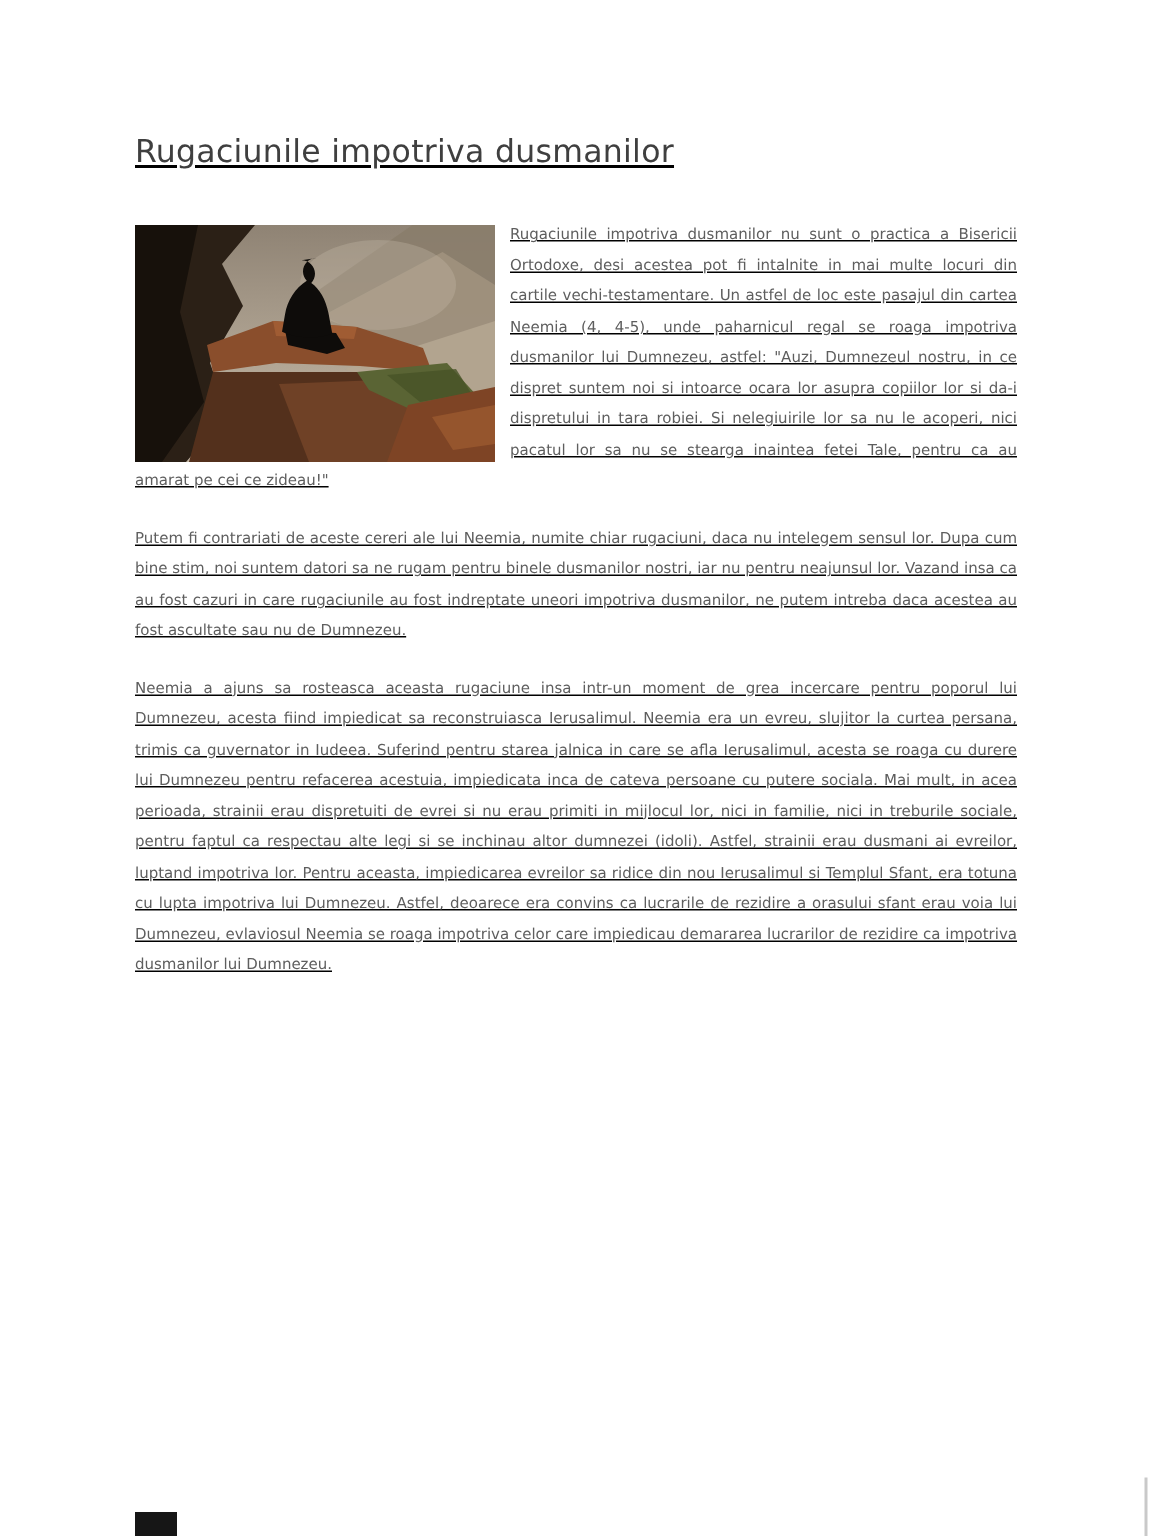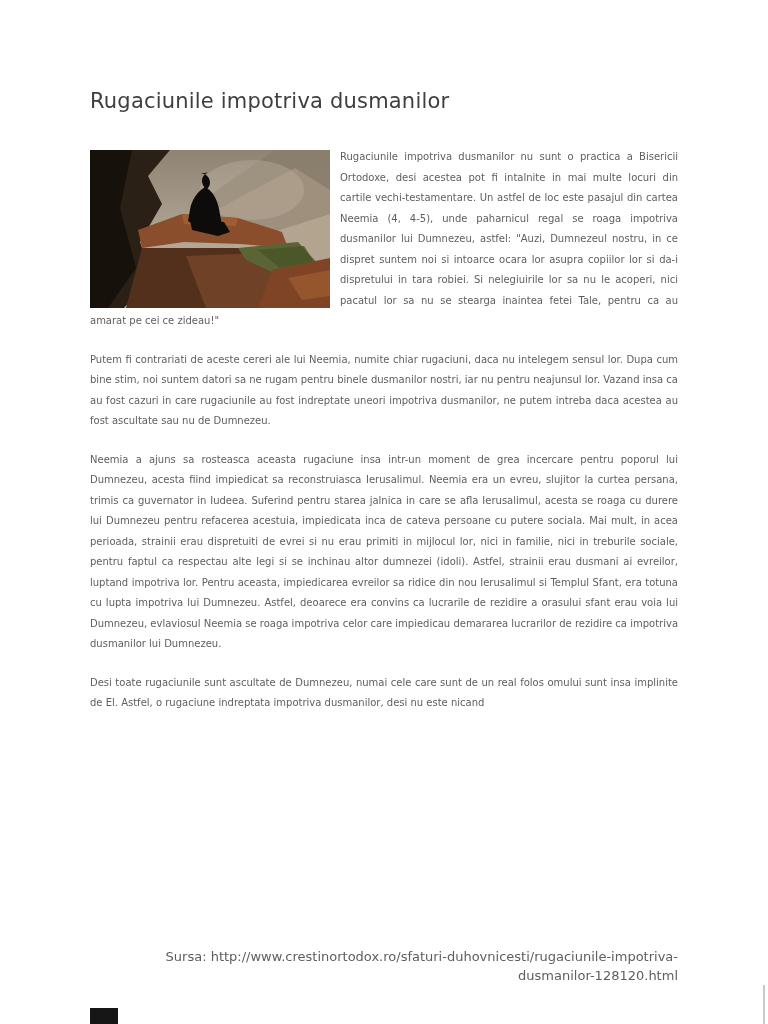--- a/index.html
+++ b/index.html
@@ -11,20 +11,21 @@
     font-family: "DejaVu Sans", "Liberation Sans", sans-serif;
   }
   .page {
     position: relative;
     width: 768px;
     height: 1024px;
     background: #ffffff;
   }
   .content {
     padding: 88px 90px 0 90px;
+    text-decoration: underline;
   }
   .doc-title {
     font-size: 21px;
     line-height: 1.25;
     font-weight: 400;
     color: #3f3f3f;
     letter-spacing: 0.2px;
     margin: 0 0 33px 0;
   }
   .photo {
@@ -103,24 +104,19 @@
         <path d="M182,120 L240,108 L240,158 L168,158 Z" fill="#7e4425"></path>
         <path d="M198,128 L240,120 L240,146 L212,150 Z" fill="#95552d"></path>
         <path d="M100,70 l34,2 l6,10 l-12,4 l-26,-6 z" fill="#0e0c0a"></path>
         <path d="M121,22 c-5,0 -9,4 -9,9 c0,2.4 1,4.6 2.5,6.2 c-7.5,4.8 -13,13 -14.5,22.5 l-2,11.5 c9,4.6 25,5 33.5,1.2 l-2.5,-13.5 c-1.8,-9.5 -6,-16.5 -11.5,-20.3 c1.5,-1.6 2.5,-3.8 2.5,-6.1 c0,-5 -4,-9 -9,-9 z" fill="#0e0c0a"></path>
       </svg>
     </div>
 
     <p class="para">Rugaciunile impotriva dusmanilor nu sunt o practica a Bisericii Ortodoxe, desi acestea pot fi intalnite in mai multe locuri din cartile vechi-testamentare. Un astfel de loc este pasajul din cartea Neemia (4, 4-5), unde paharnicul regal se roaga impotriva dusmanilor lui Dumnezeu, astfel: "Auzi, Dumnezeul nostru, in ce dispret suntem noi si intoarce ocara lor asupra copiilor lor si da-i dispretului in tara robiei. Si nelegiuirile lor sa nu le acoperi, nici pacatul lor sa nu se stearga inaintea fetei Tale, pentru ca au amarat pe cei ce zideau!"</p>
     <p class="para">Putem fi contrariati de aceste cereri ale lui Neemia, numite chiar rugaciuni, daca nu intelegem sensul lor. Dupa cum bine stim, noi suntem datori sa ne rugam pentru binele dusmanilor nostri, iar nu pentru neajunsul lor. Vazand insa ca au fost cazuri in care rugaciunile au fost indreptate uneori impotriva dusmanilor, ne putem intreba daca acestea au fost ascultate sau nu de Dumnezeu.</p>
     <p class="para">Neemia a ajuns sa rosteasca aceasta rugaciune insa intr-un moment de grea incercare pentru poporul lui Dumnezeu, acesta fiind impiedicat sa reconstruiasca Ierusalimul. Neemia era un evreu, slujitor la curtea persana, trimis ca guvernator in Iudeea. Suferind pentru starea jalnica in care se afla Ierusalimul, acesta se roaga cu durere lui Dumnezeu pentru refacerea acestuia, impiedicata inca de cateva persoane cu putere sociala. Mai mult, in acea perioada, strainii erau dispretuiti de evrei si nu erau primiti in mijlocul lor, nici in familie, nici in treburile sociale, pentru faptul ca respectau alte legi si se inchinau altor dumnezei (idoli). Astfel, strainii erau dusmani ai evreilor, luptand impotriva lor. Pentru aceasta, impiedicarea evreilor sa ridice din nou Ierusalimul si Templul Sfant, era totuna cu lupta impotriva lui Dumnezeu. Astfel, deoarece era convins ca lucrarile de rezidire a orasului sfant erau voia lui Dumnezeu, evlaviosul Neemia se roaga impotriva celor care impiedicau demararea lucrarilor de rezidire ca impotriva dusmanilor lui Dumnezeu.</p>
-    <p class="para">Desi toate rugaciunile sunt ascultate de Dumnezeu, numai cele care sunt de un real folos omului sunt insa implinite de El. Astfel, o rugaciune indreptata impotriva dusmanilor, desi nu este nicand</p>
 
   </div>
 
-  <div class="source">
-    <span>Sursa: http://www.crestinortodox.ro/sfaturi-duhovnicesti/rugaciunile-impotriva-</span><br>
-    <span>dusmanilor-128120.html</span>
-  </div>
 
   <div class="artifact-next-page"></div>
   <div class="artifact-edge"></div>
 </div>
 
 </body></html>

